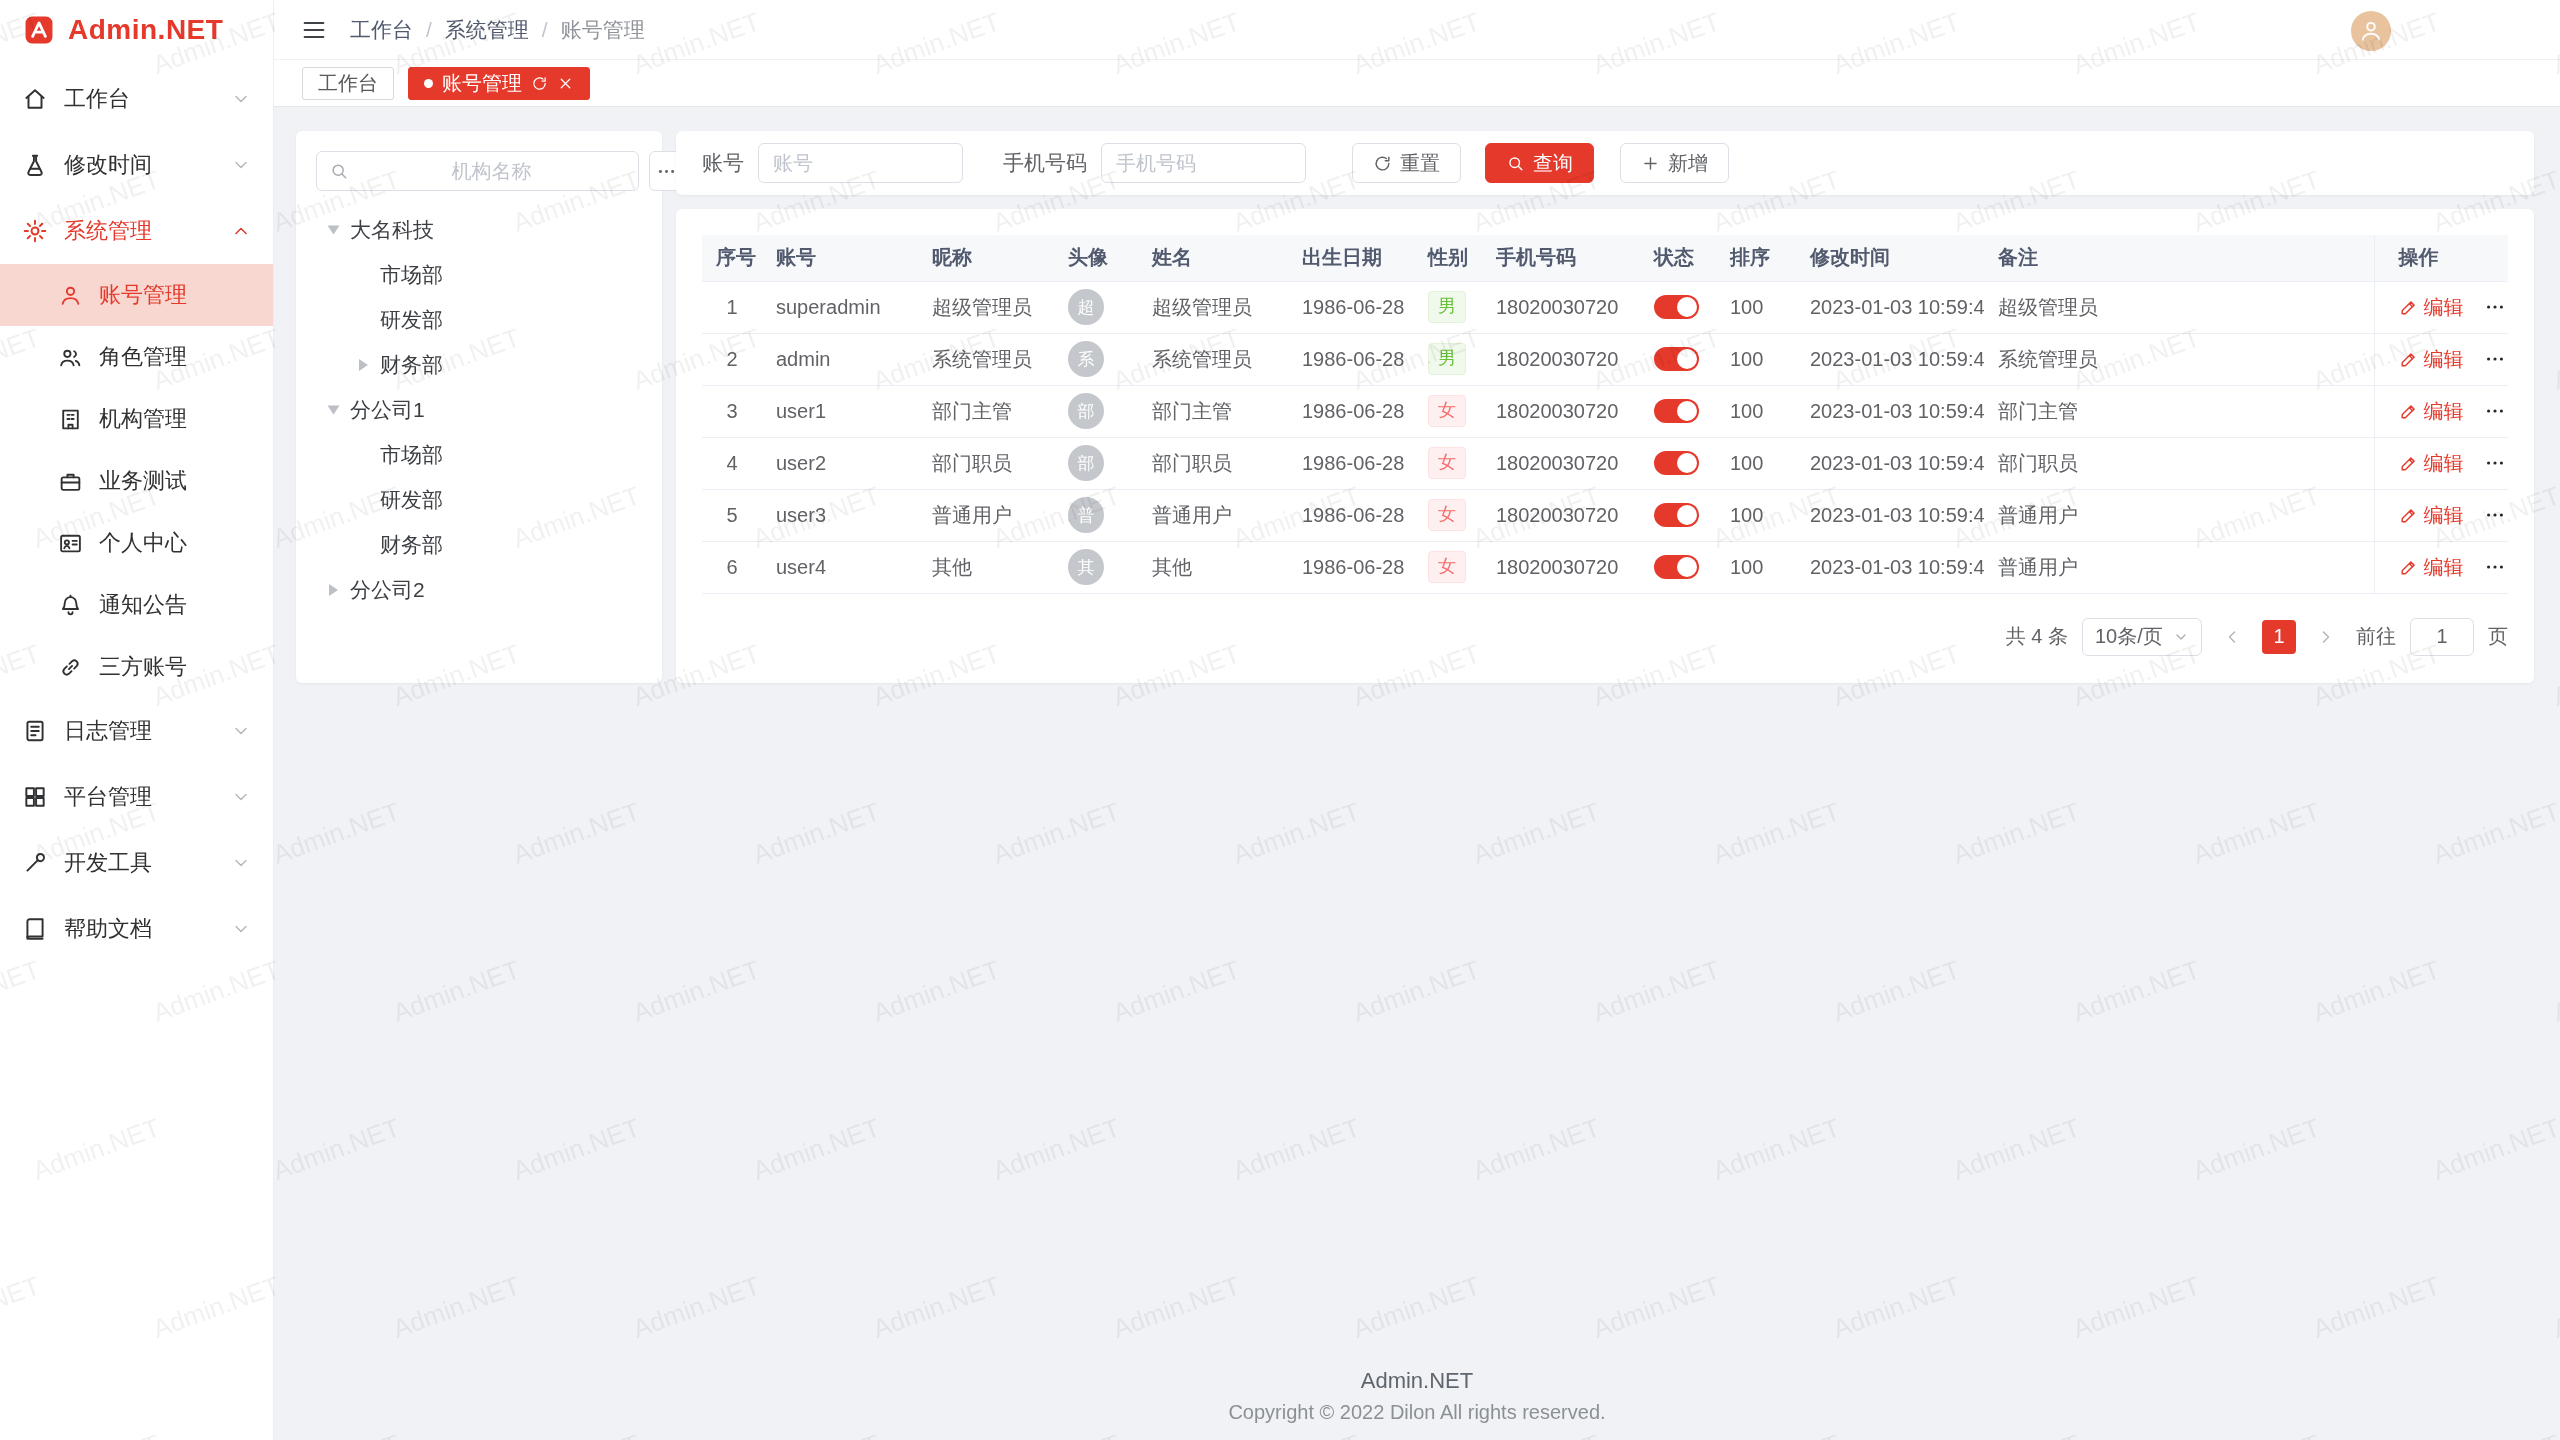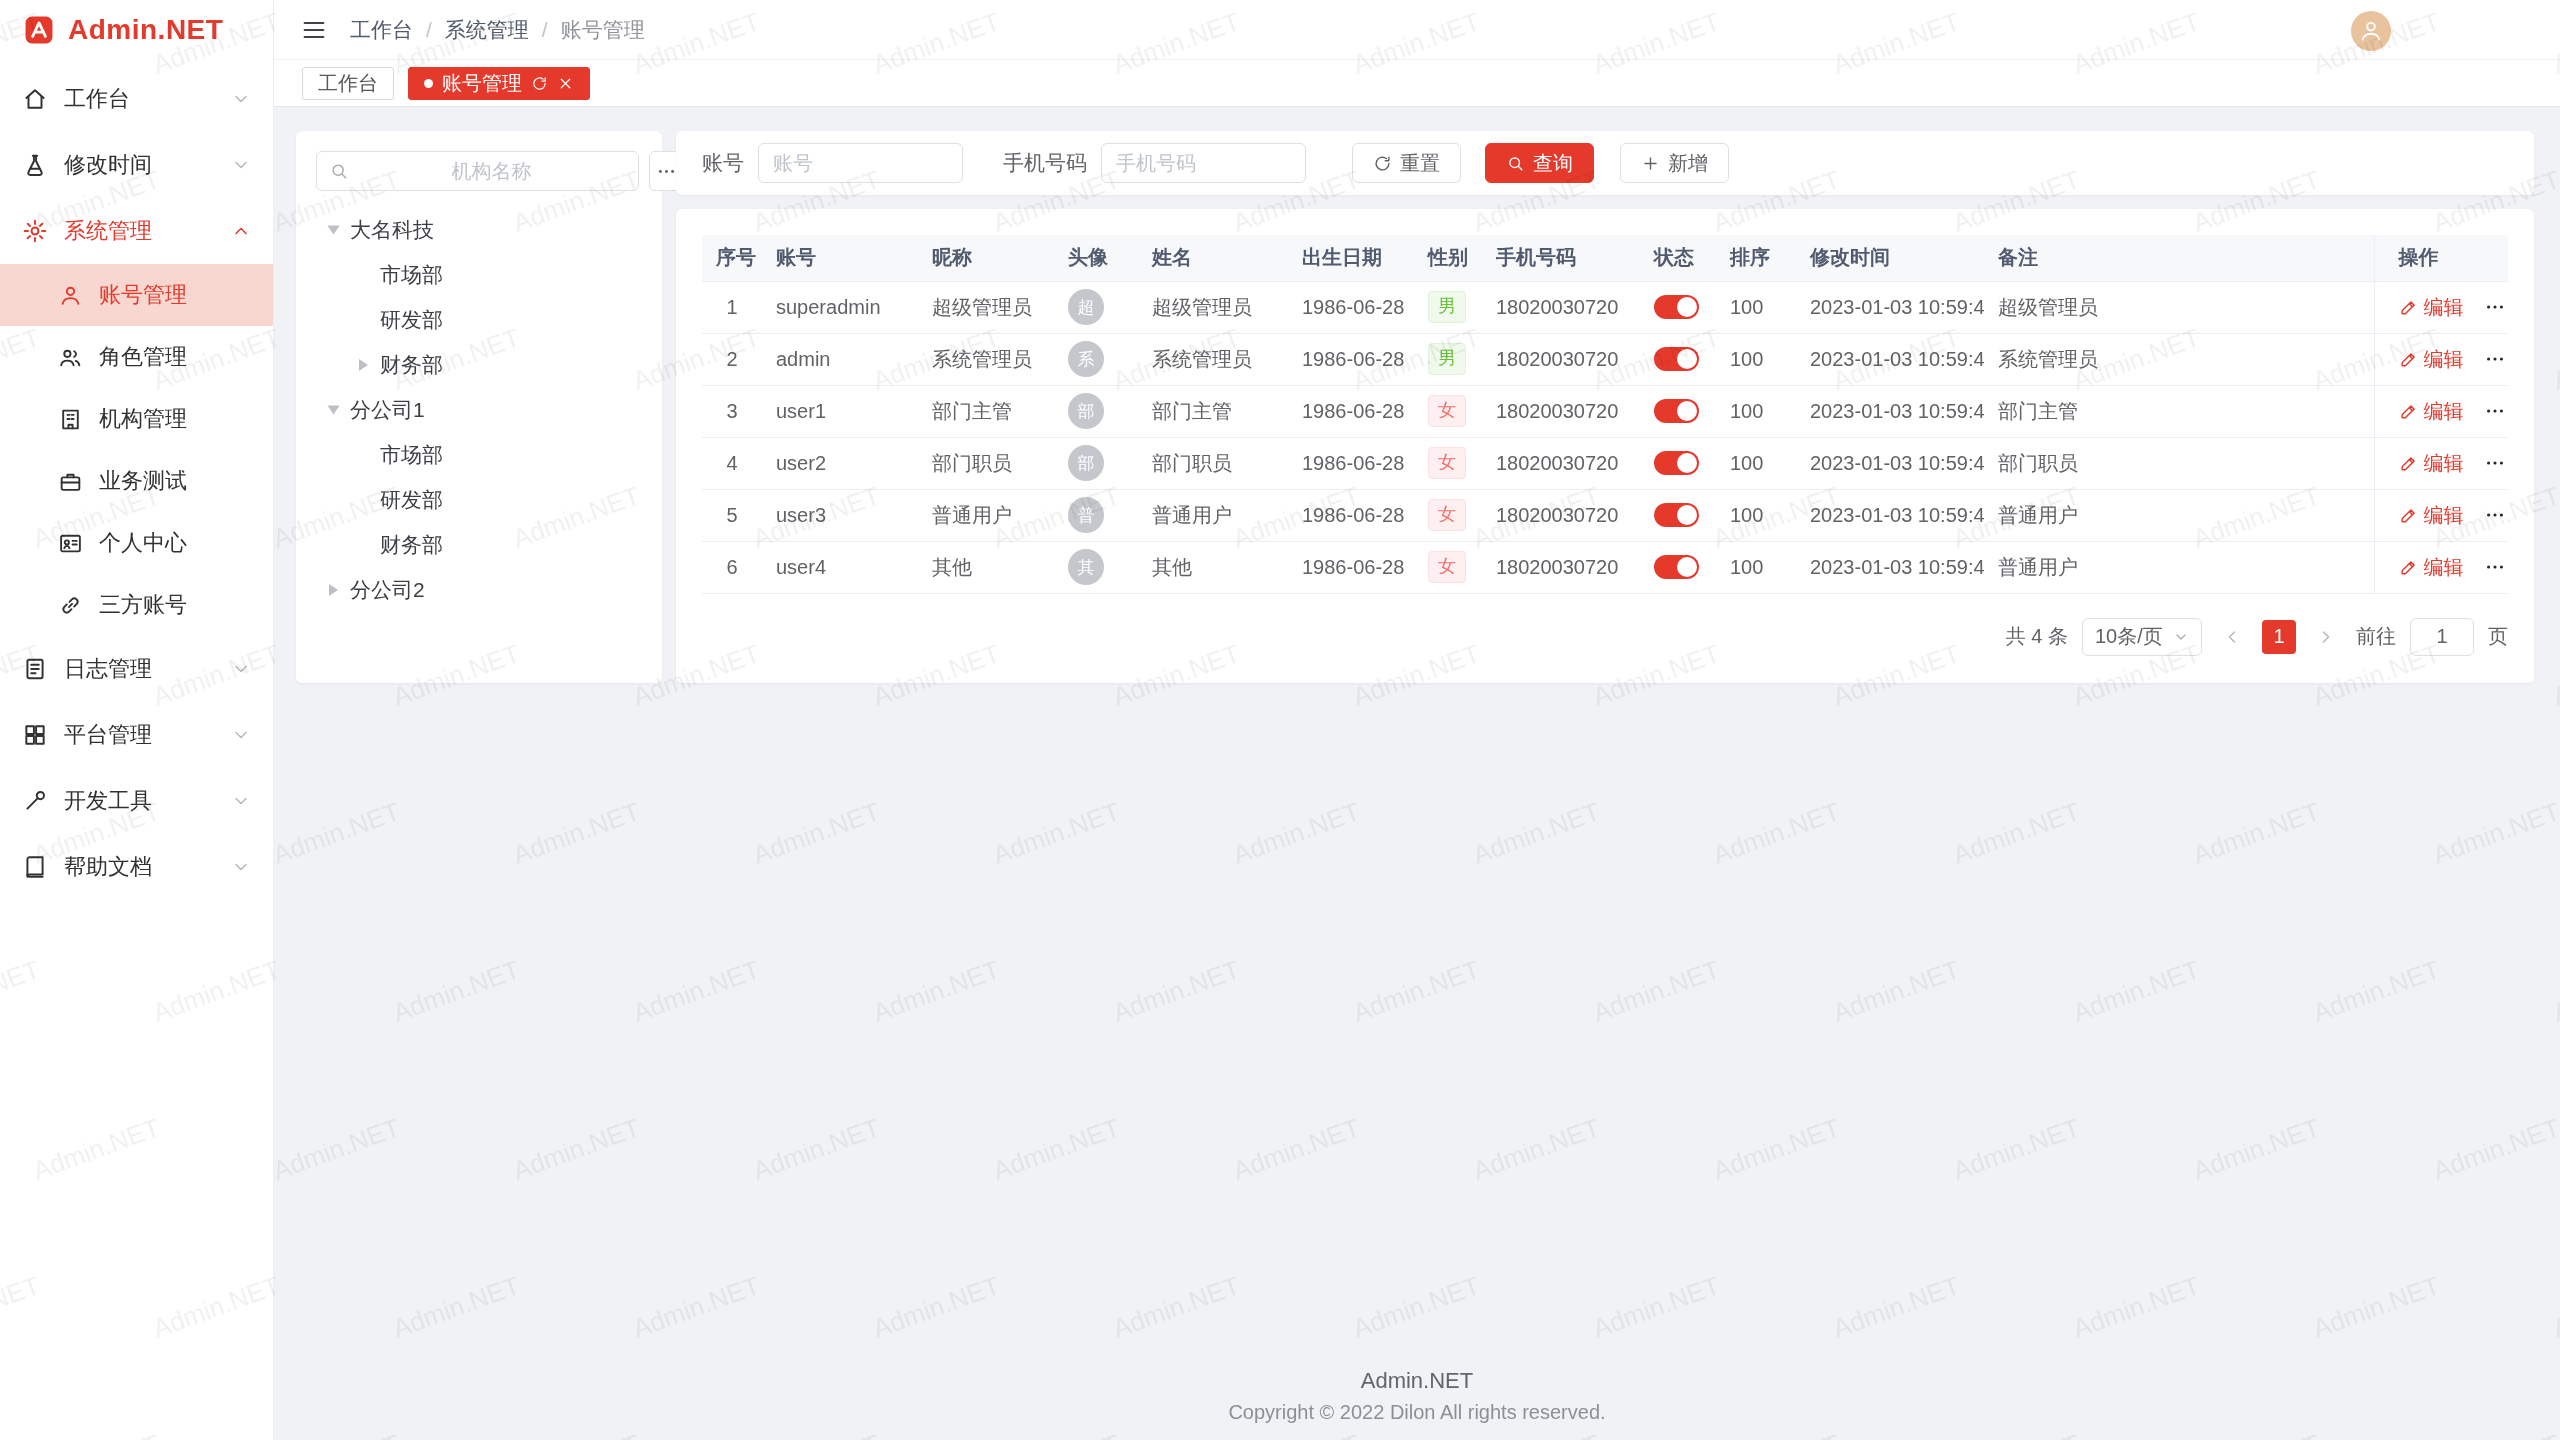--- a/index.html
+++ b/index.html
@@ -196,20 +196,27 @@
           </svg>
           <span class="lbl">业务测试</span>
         </div>
         <div class="submenu-item">
           <svg viewBox="0 0 24 24" class="ic" fill="none" stroke="currentColor" stroke-width="1.8" stroke-linecap="round" stroke-linejoin="round">
             <rect x="3" y="4.5" width="18" height="15" rx="1.5"></rect>
             <circle cx="8.5" cy="11" r="2"></circle>
             <path d="M6 16.5c.5-1.5 1.5-2.2 2.5-2.2s2 .7 2.5 2.2M14 9.5h4M14 13h4"></path>
           </svg>
           <span class="lbl">个人中心</span>
+        </div>
+        <div class="submenu-item">
+          <svg viewBox="0 0 24 24" class="ic" fill="none" stroke="currentColor" stroke-width="1.8" stroke-linecap="round" stroke-linejoin="round">
+            <path d="M12 4a5.5 5.5 0 0 1 5.5 5.5c0 3 .8 4.7 1.8 5.9H4.7c1-1.2 1.8-2.9 1.8-5.9A5.5 5.5 0 0 1 12 4z"></path>
+            <path d="M10 18.5a2 2 0 0 0 4 0M12 2.5V4"></path>
+          </svg>
+          <span class="lbl">通知公告</span>
         </div>
         <div class="submenu-item">
           <svg viewBox="0 0 24 24" class="ic" fill="none" stroke="currentColor" stroke-width="1.8" stroke-linecap="round" stroke-linejoin="round">
             <path d="M10.5 13.5l3-3"></path>
             <path d="M8.5 11l-2.6 2.6a3.2 3.2 0 0 0 4.5 4.5L13 15.5"></path>
             <path d="M15.5 13l2.6-2.6a3.2 3.2 0 0 0-4.5-4.5L11 8.5"></path>
           </svg>
           <span class="lbl">三方账号</span>
         </div>
         <div class="menu-item">

